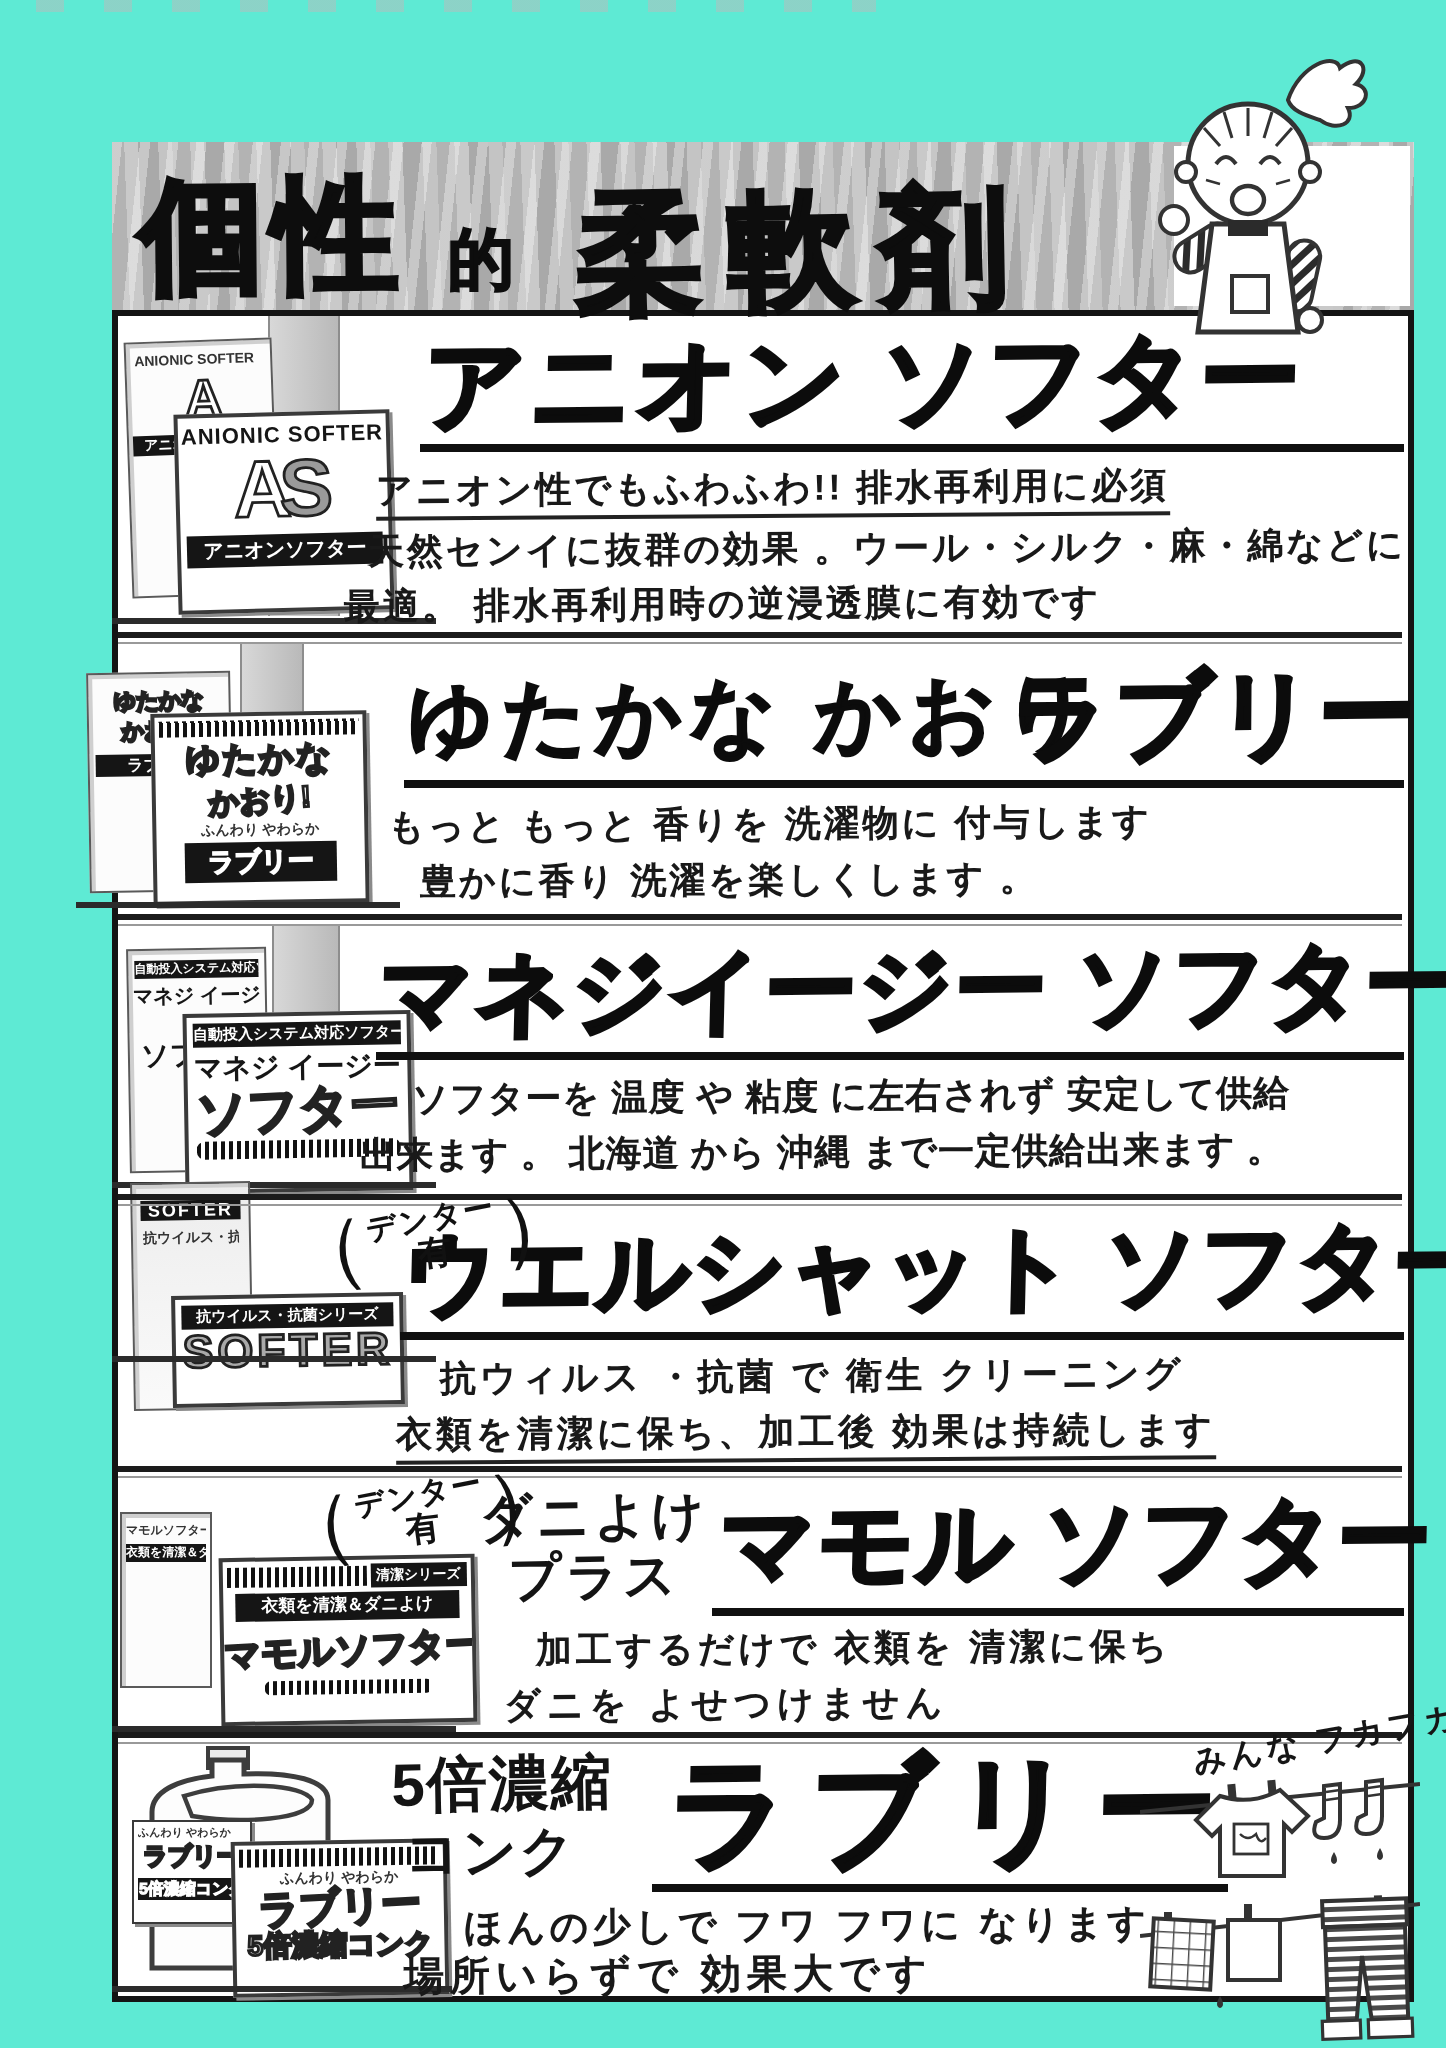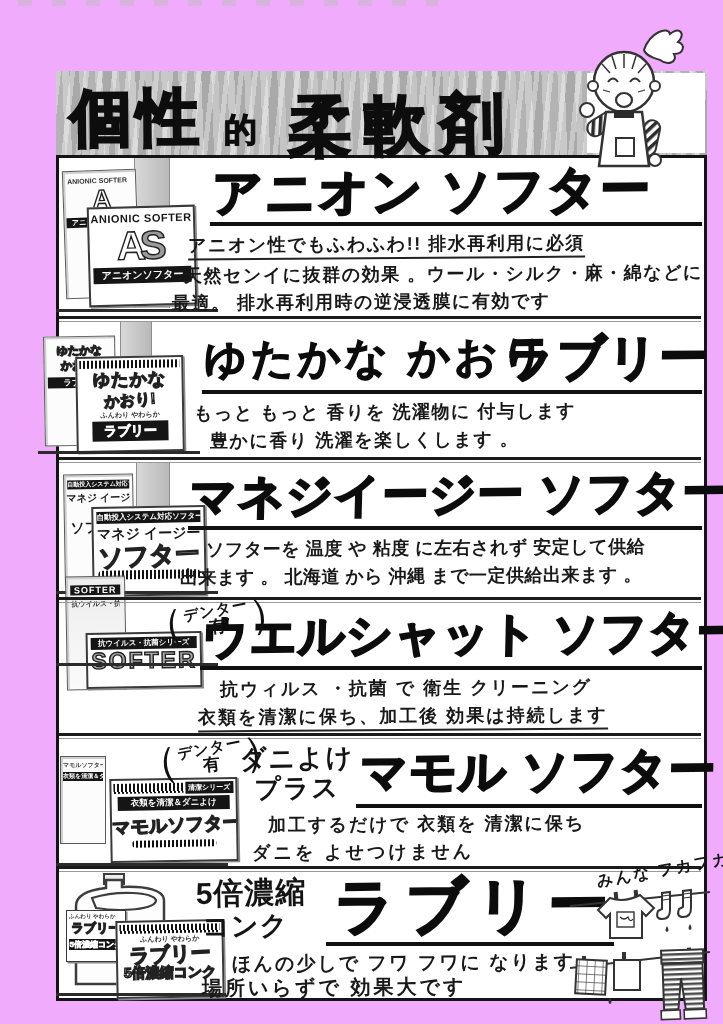--- a/index.html
+++ b/index.html
@@ -1,16 +1,16 @@
 <!DOCTYPE html>
 <html><head>
 <meta charset="utf-8">
 <style>
   html,body{margin:0;padding:0;background:#fff;}
-  #page{position:relative;width:723px;height:1024px;background:#f0abfc;overflow:hidden;
+  #page{position:relative;width:723px;height:1024px;background:#5eead4;overflow:hidden;
         font-family:"Liberation Sans",sans-serif;color:#161616;}
   .scanmarks{position:absolute;left:18px;top:0;width:420px;height:6px;opacity:.5;
         background:repeating-linear-gradient(90deg,#bbb 0 14px,transparent 14px 34px);}
   .frame{position:absolute;left:56px;top:71px;width:645px;height:924px;border:3px solid #141414;background:#fff;}
   
   .banner{position:absolute;left:56px;top:71px;width:651px;height:84px;border-bottom:3px solid #141414;
         background:
           repeating-linear-gradient(96deg,rgba(255,255,255,.35) 0 5px,rgba(0,0,0,0) 5px 14px),
           repeating-linear-gradient(88deg,#b3b3b3 0 9px,#c9c9c9 9px 16px,#a9a9a9 16px 26px,#c4c4c4 26px 33px);}
   .banner-whitegap{position:absolute;right:2px;top:2px;width:118px;height:80px;background:#fff;}
@@ -151,21 +151,21 @@
       <div class="barcode" style="height:9px;margin:2px 4px 0;border-radius:4px;"></div>
     </div>
     <div class="shelf" style="left:-2px;right:-14px;bottom:2px;"></div>
   </div>
   <div class="big" style="left:190px;top:464px;font-size:46px;letter-spacing:1px;">マネジイージー ソフター</div>
   <div class="tu" style="left:188px;top:526px;width:514px;"></div>
   <div class="hand" style="left:206px;top:536px;letter-spacing:.5px;">ソフターを 温度 や 粘度 に左右されず 安定して供給</div>
   <div class="hand" style="left:180px;top:564px;letter-spacing:.5px;">出来ます 。 北海道 から 沖縄 まで一定供給出来ます 。</div>
   <div class="divider" style="top:597px;"></div>
 
-  <div class="photo" style="left:58px;top:570px;width:146px;height:98px;">
+  <div class="photo" style="left:58px;top:585px;width:146px;height:98px;">
     <div class="boxback" style="left:8px;top:6px;width:58px;height:112px;background:linear-gradient(to bottom,#ededed,#fafafa);transform:rotate(-1deg);">
       <div class="band" style="font-size:9px;margin:8px 4px 0;letter-spacing:1px;">SOFTER</div>
       <div class="tinytxt" style="margin:4px 5px 0;">抗ウイルス・抗菌シリーズ</div>
     </div>
     <div class="card" style="left:28px;top:62px;width:112px;height:52px;transform:rotate(-1deg);">
       <div class="band" style="font-size:7.5px;margin:3px 3px 0;padding:1px 0;">抗ウイルス・抗菌シリーズ</div>
       <div class="bubble" style="font-size:23px;color:#a9a9a9;text-align:center;letter-spacing:2px;line-height:1;">SOFTER</div>
     </div>
     <div class="shelf" style="left:-2px;right:-14px;bottom:2px;"></div>
   </div>

